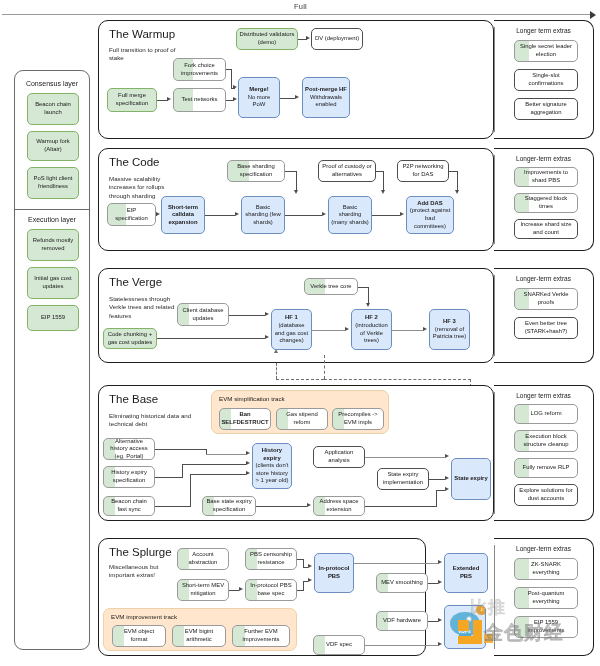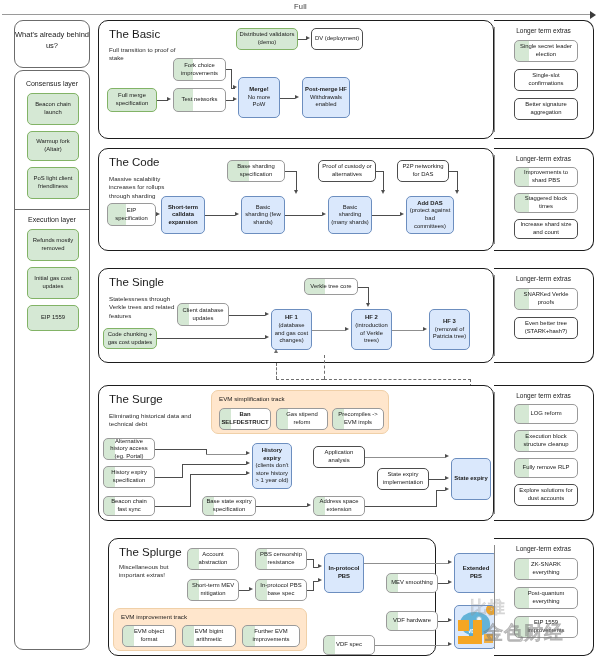--- a/index.html
+++ b/index.html
@@ -168,38 +168,35 @@
 </style>
 </head>
 <body>
 
 <div id="root">
 
   <div class="timeline-label">Full</div>
   <div class="timeline-line"></div>
   <div class="timeline-arrow"></div>
 
-  <div class="sidebar" style="left:14px; top:20px; width:76px; height:48px;">
-    <div class="sidebar-head" style="top:9px;">What's already behind us?</div>
-  </div>
 
   <div class="sidebar" style="left:14px; top:70px; width:76px; height:580px;">
     <div class="sidebar-head" style="top:8px; font-size:7px;">Consensus layer</div>
     <div class="node green" style="left:12px; top:22px; width:52px; height:32px;">Beacon chain launch</div>
     <div class="node green" style="left:12px; top:60px; width:52px; height:30px;">Warmup fork (Altair)</div>
     <div class="node green" style="left:12px; top:96px; width:52px; height:32px;">PoS light client friendliness</div>
     <div class="sidebar-sep" style="top:138px;"></div>
     <div class="sidebar-head" style="top:144px; font-size:7px;">Execution layer</div>
     <div class="node green" style="left:12px; top:158px; width:52px; height:32px;">Refunds mostly removed</div>
     <div class="node green" style="left:12px; top:196px; width:52px; height:32px;">Initial gas cost updates</div>
     <div class="node green" style="left:12px; top:234px; width:52px; height:26px;">EIP 1559</div>
   </div>
 
   <div class="panel" style="left:98px; top:20px; width:396px; height:119px;">
-    <div class="panel-title">The Basic</div>
+    <div class="panel-title">The Warmup</div>
     <div class="panel-sub" style="top:25px;">Full transition to proof of stake</div>
 
     <div class="node green" style="left:137px; top:7px; width:62px; height:22px;">Distributed validators (demo)</div>
     <div class="node white" style="left:212px; top:7px; width:52px; height:22px;">DV (deployment)</div>
     <div class="ln h" style="left:199px; top:18px; width:9px;"></div>
     <div class="arw r" style="left:207px; top:15.4px;"></div>
 
     <div class="node partial" style="left:74px; top:37px; width:53px; height:23px;">Fork choice improvements</div>
     <div class="node green" style="left:8px; top:67px; width:50px; height:24px;">Full merge specification</div>
     <div class="node partial" style="left:74px; top:67px; width:53px; height:24px;">Test networks</div>
@@ -276,21 +273,21 @@
 
   <div class="extras" style="left:494px; top:148px; width:100px; height:103px;">
     <div class="extras-divider"></div>
     <div class="extras-title">Longer-term extras</div>
     <div class="node partial-sm" style="left:20px; top:18px; width:64px; height:20px;">Improvements to shard PBS</div>
     <div class="node partial-sm" style="left:20px; top:44px; width:64px; height:20px;">Staggered block times</div>
     <div class="node white" style="left:20px; top:70px; width:64px; height:20px;">Increase shard size and count</div>
   </div>
 
   <div class="panel" style="left:98px; top:268px; width:396px; height:95px;">
-    <div class="panel-title">The Single</div>
+    <div class="panel-title">The Verge</div>
     <div class="panel-sub" style="top:26px;">Statelessness through Verkle trees and related features</div>
 
     <div class="node partial" style="left:205px; top:9px; width:54px; height:17px;">Verkle tree core</div>
     <div class="node partial-sm" style="left:78px; top:34px; width:52px; height:23px;">Client database updates</div>
     <div class="node green" style="left:4px; top:59px; width:54px; height:21px;">Code chunking + gas cost updates</div>
 
     <div class="node blue" style="left:172px; top:40px; width:41px; height:41px; flex-direction:column;">
       <span>HF 1</span>
       <span class="sub">(database and gas cost changes)</span>
     </div>
@@ -325,21 +322,21 @@
 
   <div class="dot-v" style="left:276px; top:363px; height:16px;"></div>
   <div class="dot-h" style="left:276px; top:379px; width:48px;"></div>
   <div class="dot-v" style="left:324px; top:355px; height:24px;"></div>
   <div class="arw u" style="left:273.8px; top:349px; border-bottom-color:#6e6e6e;"></div>
   <div class="dot-v" style="left:470px; top:379px; height:90px;"></div>
   <div class="dot-h" style="left:324px; top:379px; width:147px;"></div>
   <div class="arw d" style="left:467.8px; top:466px; border-top-color:#6e6e6e;"></div>
 
   <div class="panel" style="left:98px; top:385px; width:396px; height:136px;">
-    <div class="panel-title">The Surge</div>
+    <div class="panel-title">The Base</div>
     <div class="panel-sub" style="top:26px; width:84px;">Eliminating historical data and technical debt</div>
 
     <div class="track" style="left:112px; top:4px; width:178px; height:44px;">
       <div class="track-title">EVM simplification track</div>
       <div class="node partial-sm" style="left:7px; top:17px; width:52px; height:22px; font-weight:bold;">
         <span>Ban SELFDESTRUCT</span>
       </div>
       <div class="node partial-sm" style="left:64px; top:17px; width:52px; height:22px;">Gas stipend reform</div>
       <div class="node partial-sm" style="left:120px; top:17px; width:52px; height:22px;">Precompiles -&gt; EVM impls</div>
     </div>
@@ -389,21 +386,21 @@
 
   <div class="extras" style="left:494px; top:385px; width:100px; height:136px;">
     <div class="extras-divider"></div>
     <div class="extras-title">Longer term extras</div>
     <div class="node partial-sm" style="left:20px; top:18px; width:64px; height:20px;">LOG reform</div>
     <div class="node partial-sm" style="left:20px; top:44px; width:64px; height:22px;">Execution block structure cleanup</div>
     <div class="node partial-sm" style="left:20px; top:72px; width:64px; height:20px;">Fully remove RLP</div>
     <div class="node white" style="left:20px; top:98px; width:64px; height:22px;">Explore solutions for dust accounts</div>
   </div>
 
-  <div class="panel" style="left:98px; top:538px; width:328px; height:118px;margin-left:10px;">
+  <div class="panel" style="left:98px; top:538px; width:328px; height:118px;">
     <div class="panel-title">The Splurge</div>
     <div class="panel-sub" style="top:24px; width:74px;">Miscellaneous but important extras!</div>
 
     <div class="node partial-sm" style="left:78px; top:9px; width:52px; height:22px;">Account abstraction</div>
     <div class="node partial-sm" style="left:146px; top:9px; width:52px; height:22px;">PBS censorship resistance</div>
     <div class="node partial-sm" style="left:78px; top:40px; width:52px; height:22px;">Short-term MEV mitigation</div>
     <div class="node partial-sm" style="left:146px; top:40px; width:52px; height:22px;">In-protocol PBS base spec</div>
 
     <div class="node blue" style="left:215px; top:14px; width:40px; height:40px;">In-protocol PBS</div>
     <div class="node partial-sm" style="left:277px; top:34px; width:52px; height:20px;">MEV smoothing</div>

